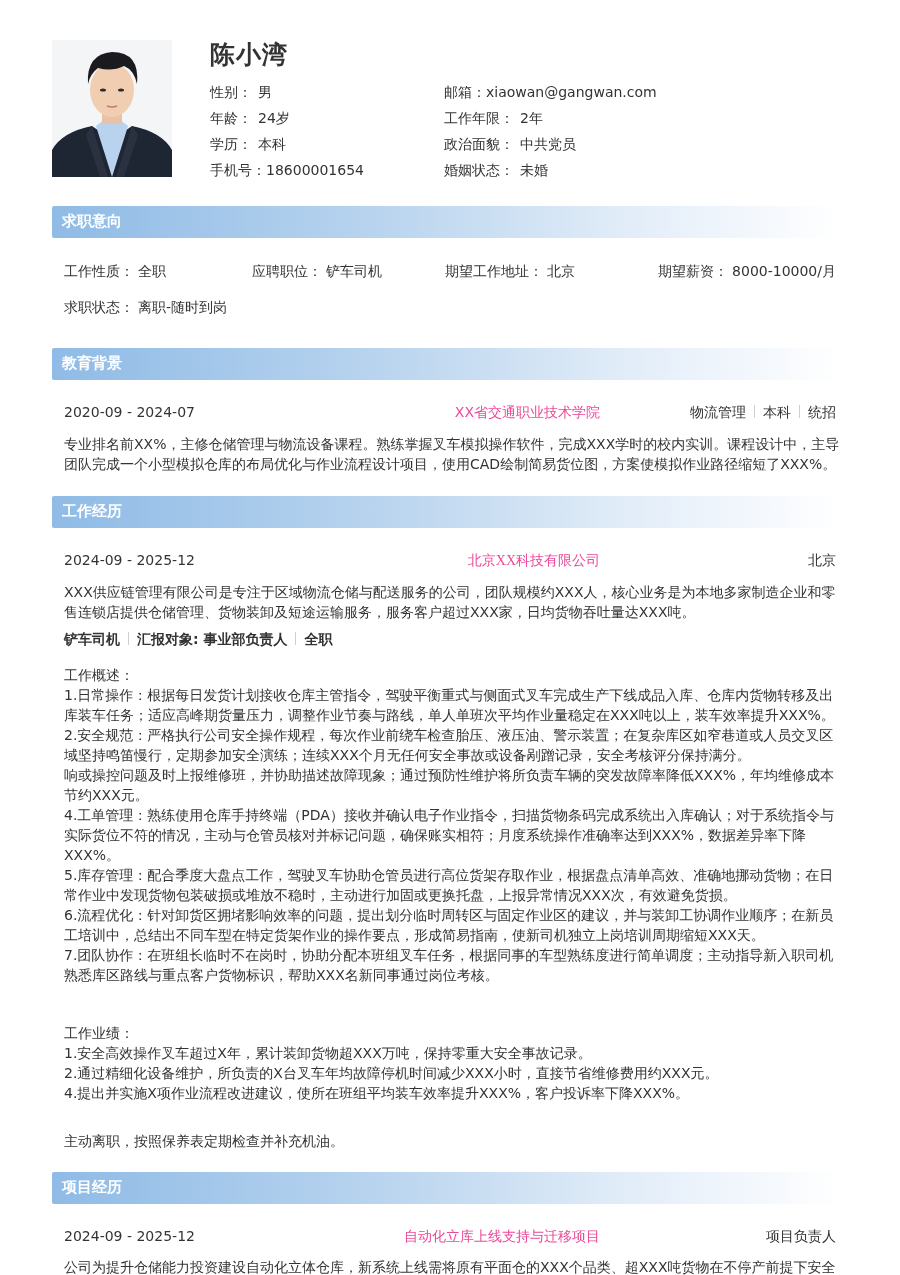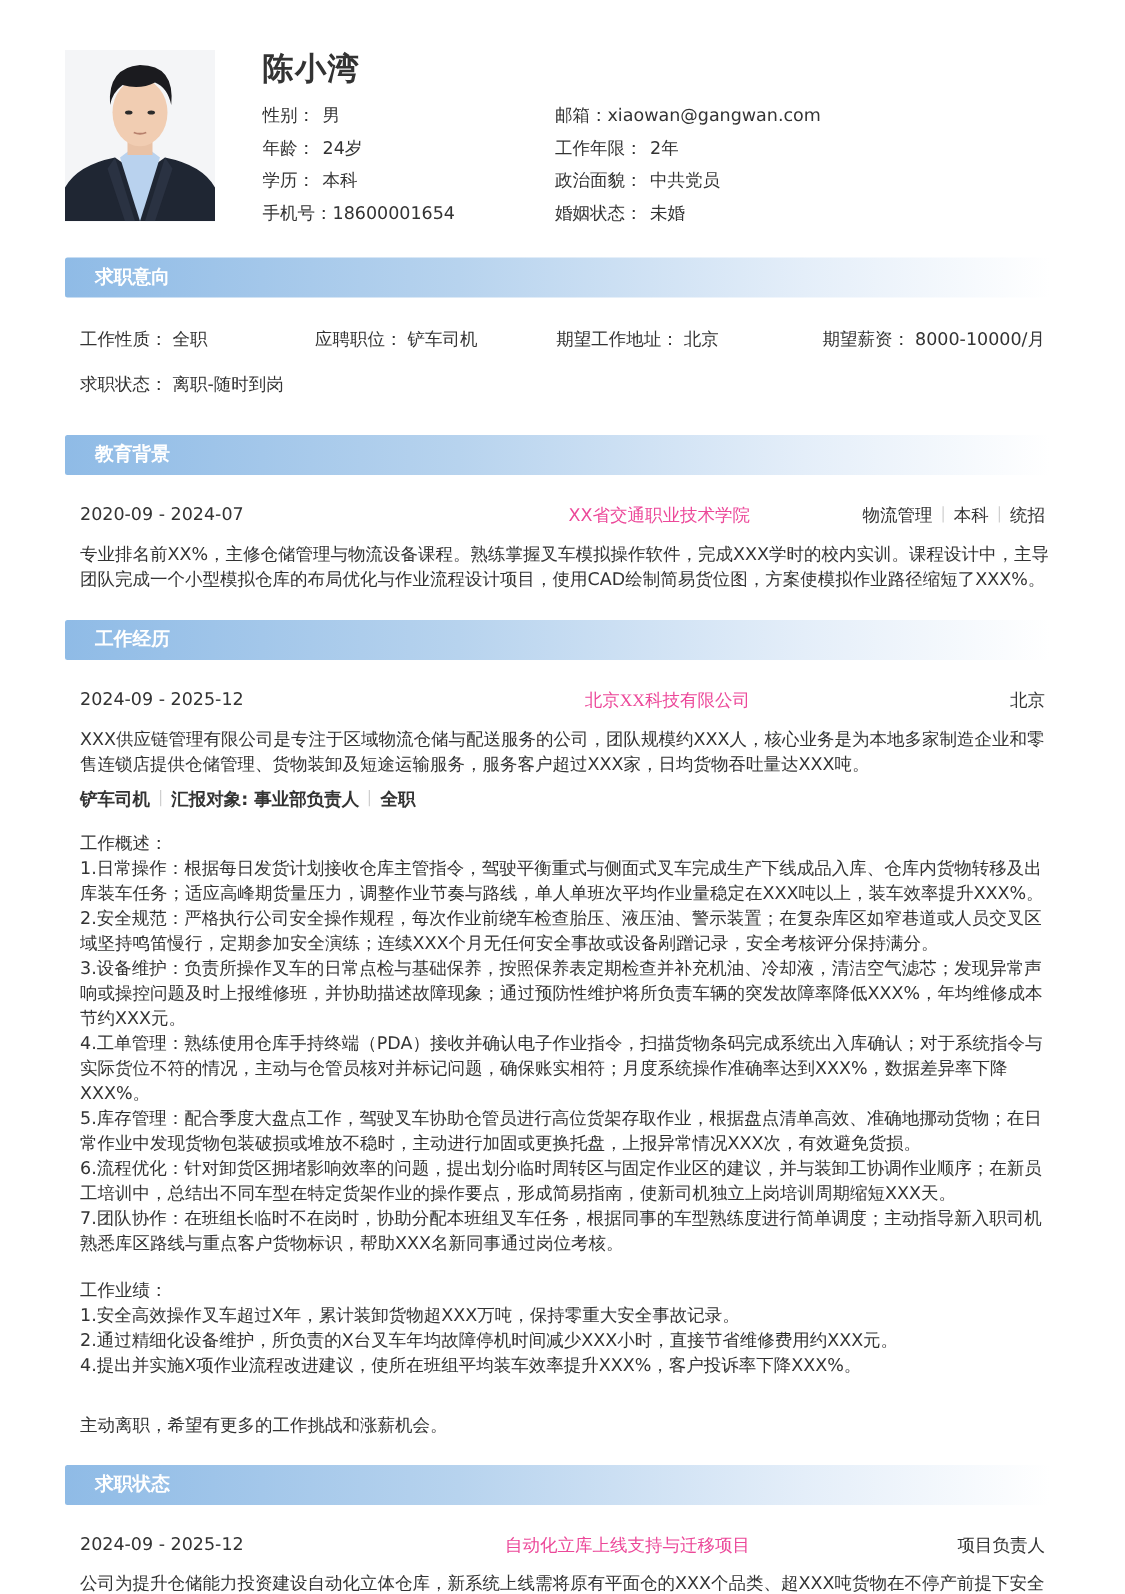--- a/index.html
+++ b/index.html
@@ -11,21 +11,21 @@
   .photo { position:absolute; left:52px; top:40px; width:120px; height:137px; overflow:hidden; background:#f3f4f6; }
   .name { position:absolute; left:210px; top:38px; font-size:25px; font-weight:bold; color:#333; letter-spacing:1px; }
   .info-row { position:absolute; font-size:14px; color:#333; white-space:nowrap; }
   .info-row .lbl { display:inline-block; }
   .info-row .val { display:inline-block; }
 
   
   .sec { position:absolute; left:52px; width:788px; height:32px;
          background:linear-gradient(to right,#8fbbe6 0%,#b7d3ee 40%,#e4eef9 75%,#ffffff 100%);
          border-radius:2px; }
-  .sec .title { position:absolute; left:24px; top:6px; font-size:15px; font-weight:bold; color:#ffffff; }
+  .sec .title { position:absolute; left:10px; top:6px; font-size:15px; font-weight:bold; color:#ffffff; }
 
   .t { position:absolute; font-size:14px; color:#333; white-space:nowrap; }
   .tr { position:absolute; font-size:14px; color:#333; white-space:nowrap; text-align:right; }
   .tc { position:absolute; font-size:14px; color:#ec4899; white-space:nowrap; text-align:right; }
   .para { position:absolute; left:64px; width:776px; font-size:14px; line-height:20px; color:#333; }
   .para p { margin:0; }
   .sep { display:inline-block; width:1px; height:13px; background:#cfcfcf; margin:0 8px; vertical-align:-1px; }
 </style>
 </head>
 <body>
@@ -128,46 +128,45 @@
   <div class="t" style="left:64px; top:631px;font-weight:bold;">
     <span>铲车司机</span><span class="sep"></span><span>汇报对象: 事业部负责人</span><span class="sep"></span><span>全职</span>
   </div>
 
   <div class="para" style="top:665px;">
     <p>工作概述：</p>
     <p>1.日常操作：根据每日发货计划接收仓库主管指令，驾驶平衡重式与侧面式叉车完成生产下线成品入库、仓库内货物转移及出</p>
     <p>库装车任务；适应高峰期货量压力，调整作业节奏与路线，单人单班次平均作业量稳定在XXX吨以上，装车效率提升XXX%。</p>
     <p>2.安全规范：严格执行公司安全操作规程，每次作业前绕车检查胎压、液压油、警示装置；在复杂库区如窄巷道或人员交叉区</p>
     <p>域坚持鸣笛慢行，定期参加安全演练；连续XXX个月无任何安全事故或设备剐蹭记录，安全考核评分保持满分。</p>
-    <p>3.设备维护：负责所操作叉车的日常点检与基础保养，按照保养表定期检查并补充机油、冷却液，清洁空气滤芯；发现异常声</p>
     <p>响或操控问题及时上报维修班，并协助描述故障现象；通过预防性维护将所负责车辆的突发故障率降低XXX%，年均维修成本</p>
     <p>节约XXX元。</p>
     <p>4.工单管理：熟练使用仓库手持终端（PDA）接收并确认电子作业指令，扫描货物条码完成系统出入库确认；对于系统指令与</p>
     <p>实际货位不符的情况，主动与仓管员核对并标记问题，确保账实相符；月度系统操作准确率达到XXX%，数据差异率下降</p>
     <p>XXX%。</p>
     <p>5.库存管理：配合季度大盘点工作，驾驶叉车协助仓管员进行高位货架存取作业，根据盘点清单高效、准确地挪动货物；在日</p>
     <p>常作业中发现货物包装破损或堆放不稳时，主动进行加固或更换托盘，上报异常情况XXX次，有效避免货损。</p>
     <p>6.流程优化：针对卸货区拥堵影响效率的问题，提出划分临时周转区与固定作业区的建议，并与装卸工协调作业顺序；在新员</p>
     <p>工培训中，总结出不同车型在特定货架作业的操作要点，形成简易指南，使新司机独立上岗培训周期缩短XXX天。</p>
     <p>7.团队协作：在班组长临时不在岗时，协助分配本班组叉车任务，根据同事的车型熟练度进行简单调度；主动指导新入职司机</p>
     <p>熟悉库区路线与重点客户货物标识，帮助XXX名新同事通过岗位考核。</p>
   </div>
 
   <div class="para" style="top:1023px;">
     <p>工作业绩：</p>
     <p>1.安全高效操作叉车超过X年，累计装卸货物超XXX万吨，保持零重大安全事故记录。</p>
     <p>2.通过精细化设备维护，所负责的X台叉车年均故障停机时间减少XXX小时，直接节省维修费用约XXX元。</p>
     <p>4.提出并实施X项作业流程改进建议，使所在班组平均装车效率提升XXX%，客户投诉率下降XXX%。</p>
   </div>
   <div class="para" style="top:1131px;">
-    <p>主动离职，希望有更多的工作挑战和涨薪机会。</p>
+    <p>主动离职，按照保养表定期检查并补充机油。</p>
   </div>
 
   <div class="sec" style="top:1172px;">
-    <span class="title">求职状态</span>
+    <span class="title">项目经历</span>
   </div>
   <div class="t" style="left:64px; top:1228px;">2024-09 - 2025-12</div>
   <div class="tc" style="left:300px; width:300px; top:1228px;">自动化立库上线支持与迁移项目</div>
   <div class="tr" style="right:64px; top:1228px;">项目负责人</div>
   <div class="para" style="top:1257px;">
     <p>公司为提升仓储能力投资建设自动化立体仓库，新系统上线需将原有平面仓的XXX个品类、超XXX吨货物在不停产前提下安全</p>
   </div>
 
 </div>
 

